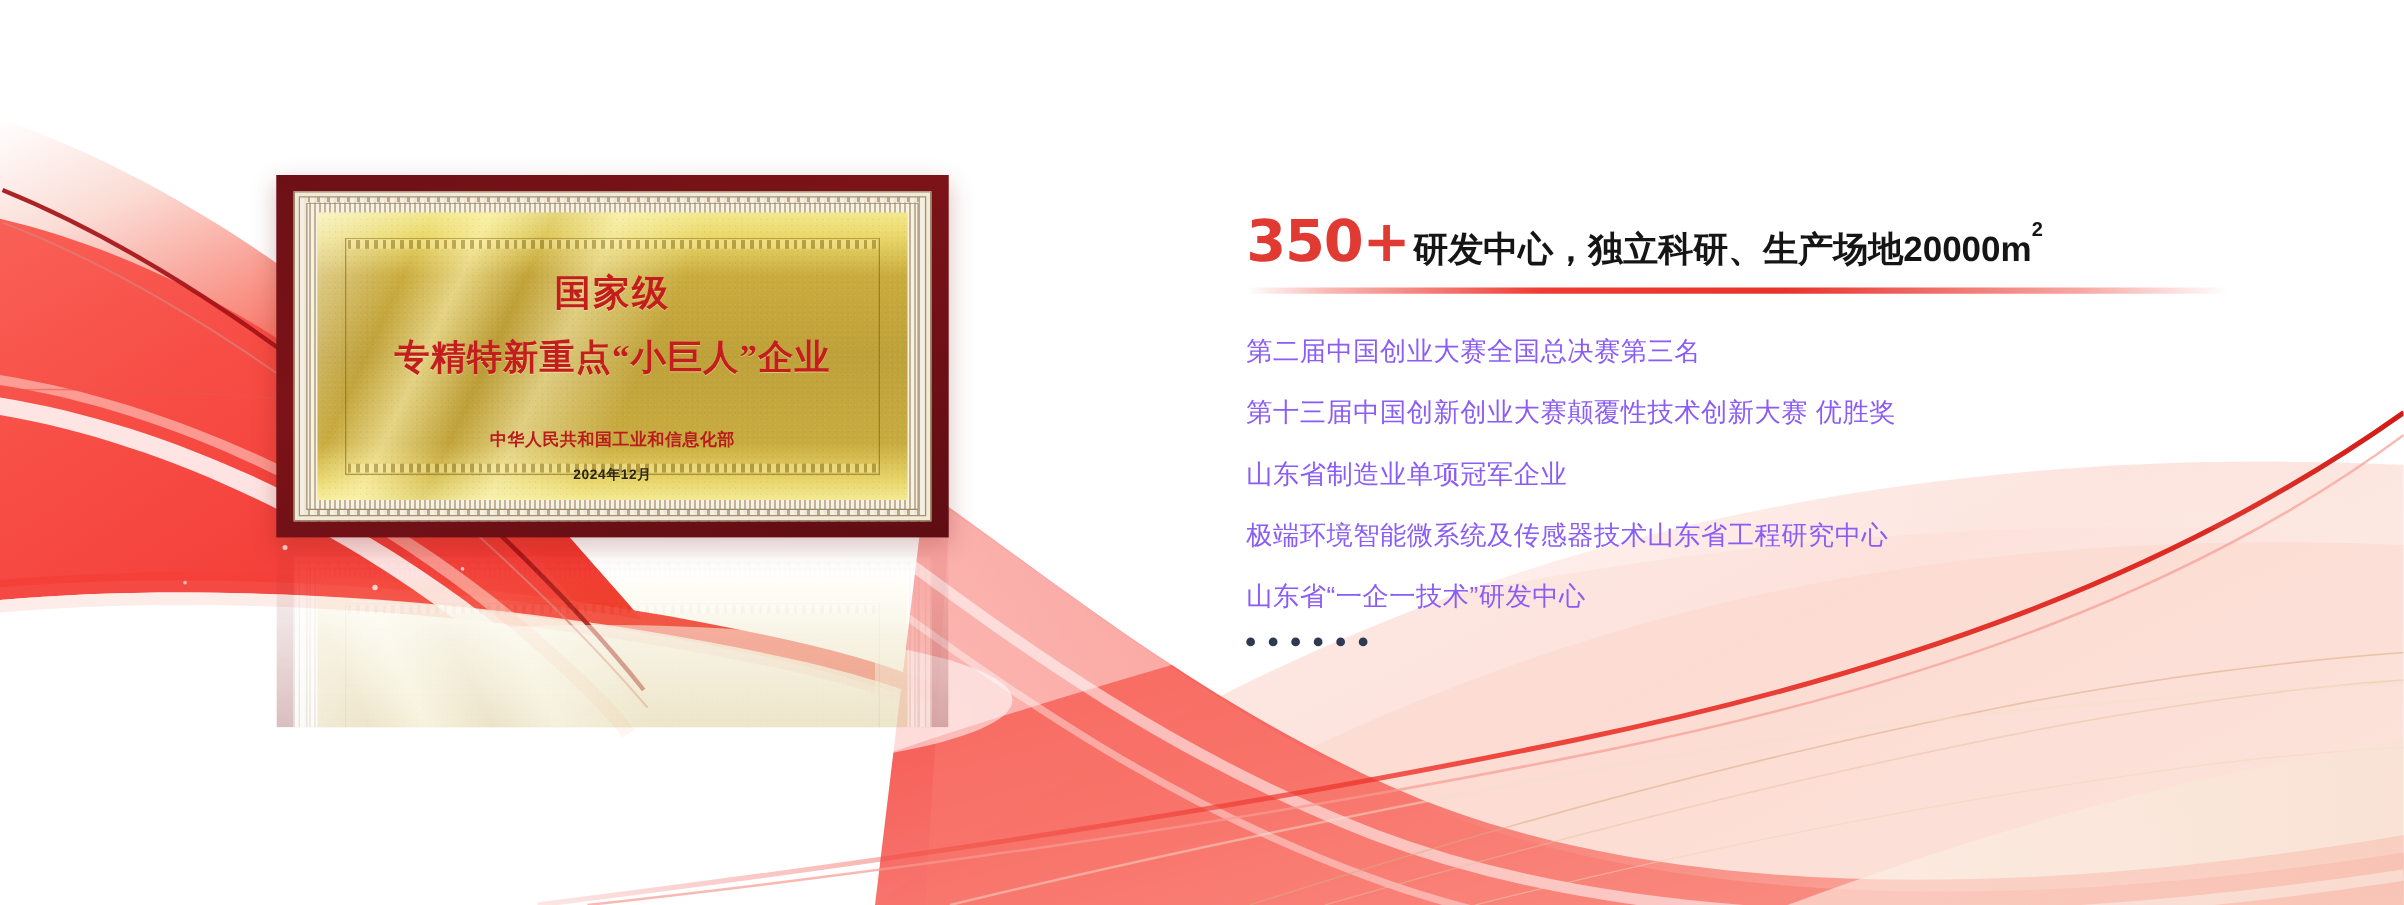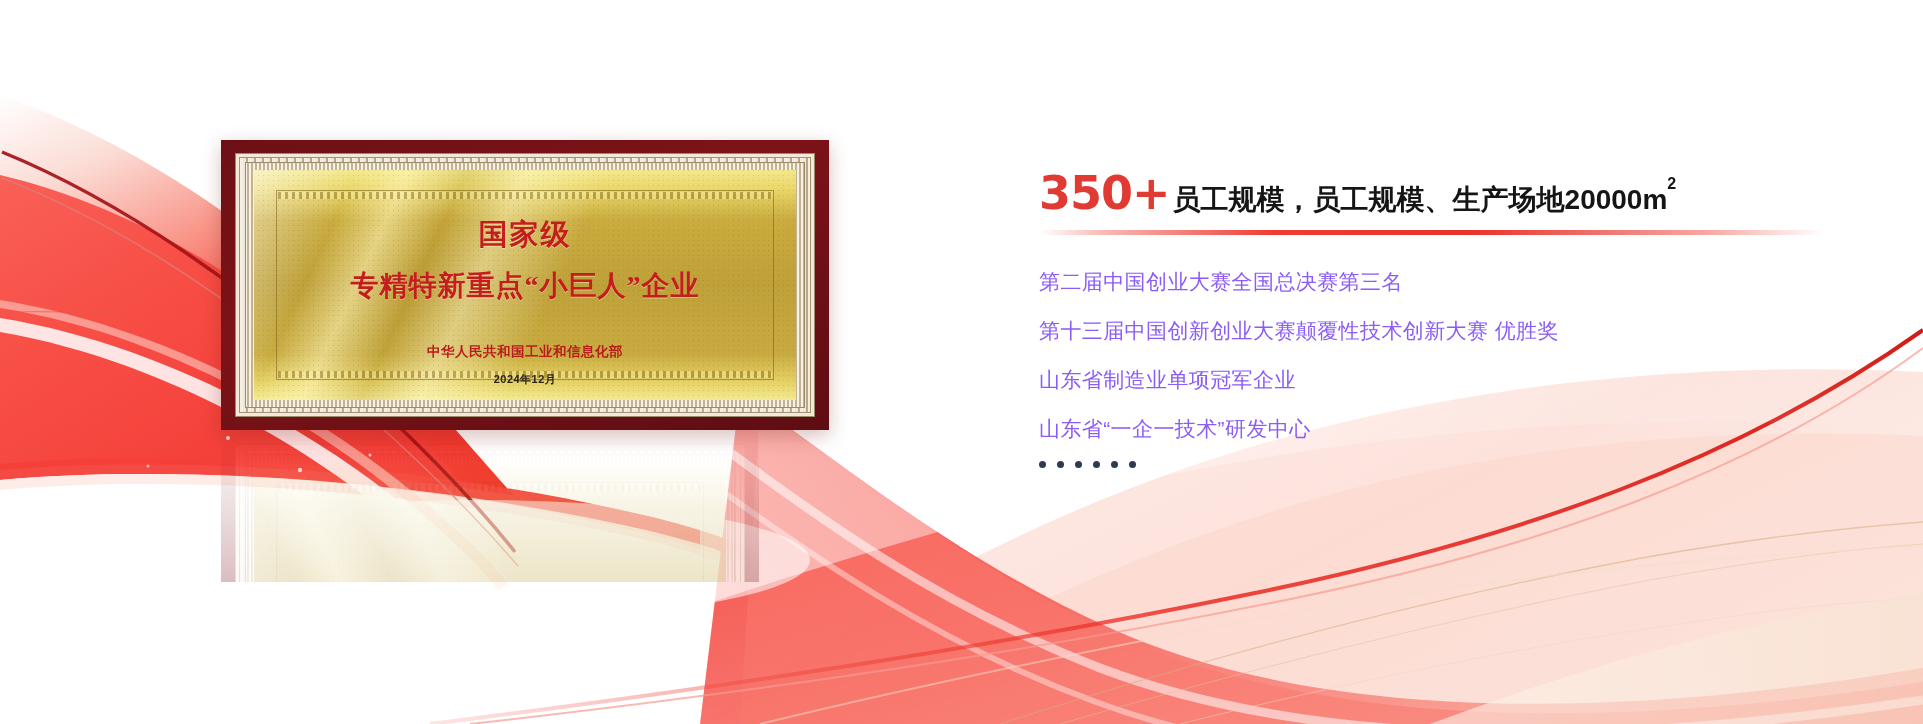--- a/index.html
+++ b/index.html
@@ -12,21 +12,21 @@
     background:#ffffff;
   }
 
   
   #bg-art{position:absolute;inset:0;width:1923px;height:724px;}
 
   
   .plaque-wrap{
     position:absolute;
     left:221px;top:140px;
-    width:608px;height:290px;
+    width:538px;height:290px;
   }
   .plaque-outer{
     position:absolute;inset:0;
     background:linear-gradient(160deg,#6d1016 0%,#7c1318 40%,#5e0d13 100%);
     box-shadow:0 6px 18px rgba(120,30,20,.28);
   }
   .plaque-orn{
     position:absolute;left:14px;top:13px;right:14px;bottom:13px;
     background:
       repeating-linear-gradient(90deg,#efe6d6 0 3px,#b9a88c 3px 5px,#f5efe3 5px 8px),
@@ -99,21 +99,21 @@
     transform:scaleY(-1);
     opacity:.30;
     -webkit-mask-image:linear-gradient(to top,transparent 0%,rgba(0,0,0,.55) 62%,rgba(0,0,0,.9) 100%);
     mask-image:linear-gradient(to top,transparent 0%,rgba(0,0,0,.55) 62%,rgba(0,0,0,.9) 100%);
     pointer-events:none;
     overflow:hidden;
   }
   .plaque-reflect .rf-inner{position:absolute;left:0;top:-140px;width:538px;height:290px;}
 
   
-  .content{position:absolute;left:1039px;top:170px;width:880px;}
+  .content{position:absolute;left:997px;top:170px;width:880px;}
   .headline{
     display:flex;align-items:baseline;
     white-space:nowrap;
     color:#1d1d1d;
   }
   .hl-num{
     font-size:46px;font-weight:bold;color:#e03a33;
     letter-spacing:-1px;line-height:1;
     font-family:"DejaVu Sans",sans-serif;
   }
@@ -257,29 +257,30 @@
       <div class="pl-title2">专精特新重点“小巨人”企业</div>
       <div class="pl-issuer">中华人民共和国工业和信息化部</div>
       <div class="pl-date">2024年12月</div>
     </div>
   </div>
 
   <div class="content">
 
     <div class="headline">
       <span class="hl-num">350+</span>
-      <span class="hl-rest"><span>员工规模，员工规模、生产场地20000m</span><span class="hl-sup">2</span></span>
+      <span class="hl-rest"><span>研发中心，独立科研、生产场地20000m</span><span class="hl-sup">2</span></span>
     </div>
 
     <div class="hl-rule"></div>
 
     <div class="awards">
       <div class="award-item">第二届中国创业大赛全国总决赛第三名</div>
       <div class="award-item">第十三届中国创新创业大赛颠覆性技术创新大赛 优胜奖</div>
       <div class="award-item">山东省制造业单项冠军企业</div>
+      <div class="award-item">极端环境智能微系统及传感器技术山东省工程研究中心</div>
       <div class="award-item">山东省“一企一技术”研发中心</div>
       <div class="dots">
           <i></i>
           <i></i>
           <i></i>
           <i></i>
           <i></i>
           <i></i>
         </div>
     </div>

